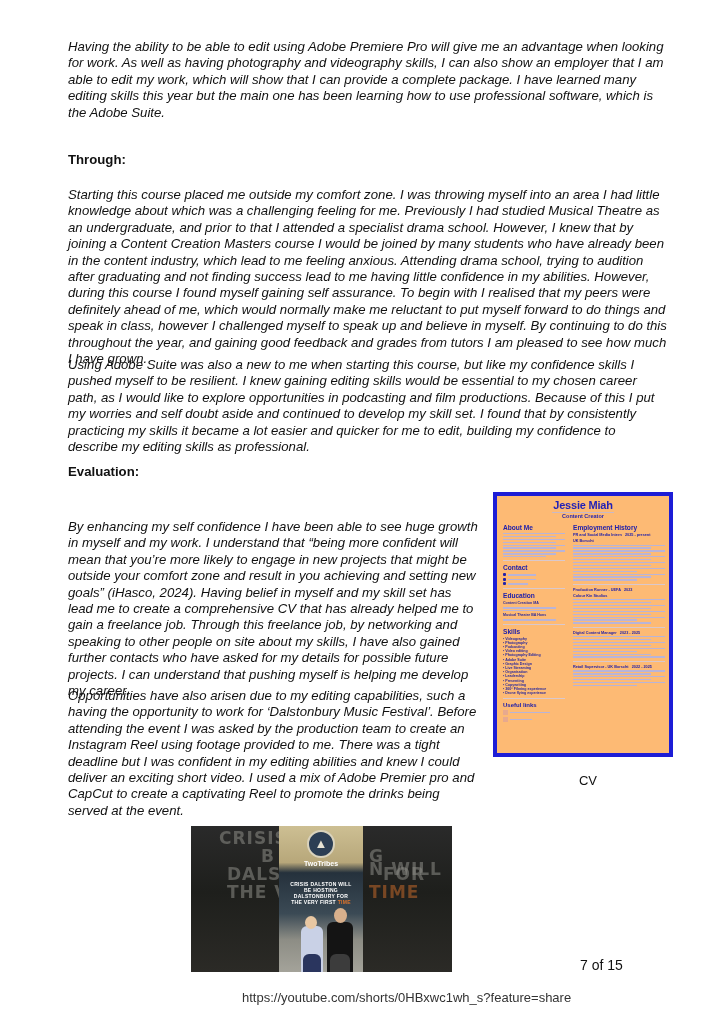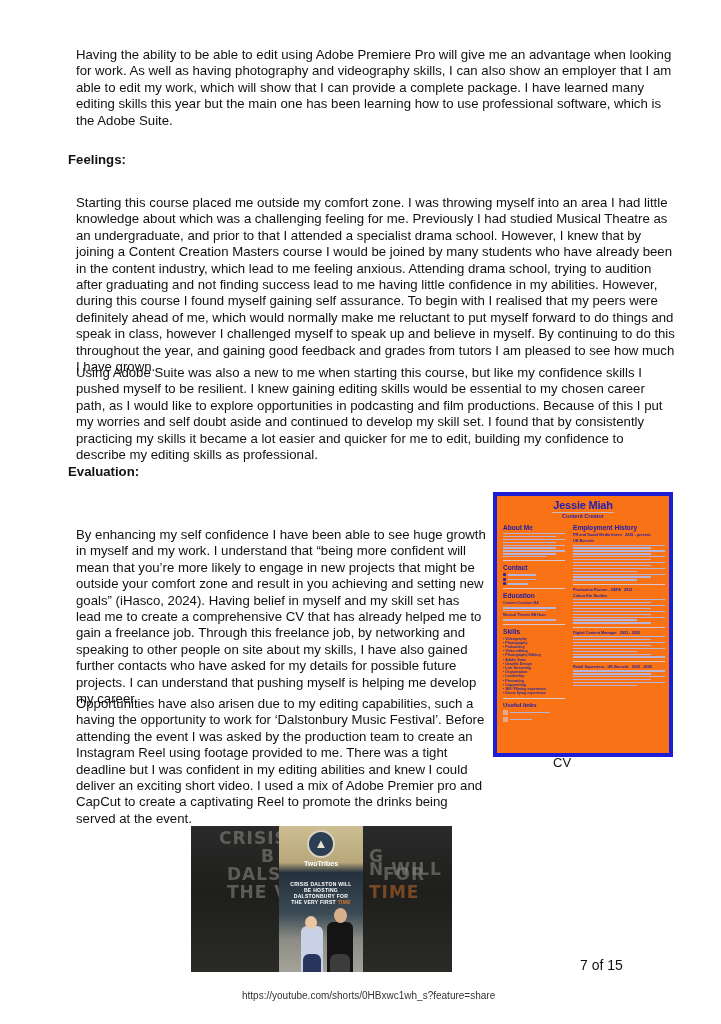--- a/index.html
+++ b/index.html
@@ -1,26 +1,26 @@
 <!DOCTYPE html>
 <html><head>
   <meta charset="utf-8">
   <style>
     html, body { margin: 0; padding: 0; background: #ffffff; }
     body { width: 721px; height: 1024px; position: relative; overflow: hidden;
            font-family: "Liberation Sans", sans-serif; color: #111; }
-    .p { position: absolute; left: 68px; font-size: 13.2px; line-height: 16.4px; margin: 8px; }
+    .p { position: absolute; left: 68px; font-size: 13.2px; line-height: 16.4px; margin: 0; font-style: italic; }
     .full { width: 600px; }
     .half { width: 410px; }
     .h { position: absolute; left: 68px; font-size: 13.2px; font-weight: bold; margin: 0; }
 
     
     .cv { position: absolute; left: 493px; top: 492px; width: 180px; height: 265px;
           background: #1d1dd6; box-sizing: border-box; padding: 4px; }
-    .cv-inner { width: 100%; height: 100%; background: #f97316; position: relative; overflow: hidden; }
+    .cv-inner { width: 100%; height: 100%; background: #fdba74; position: relative; overflow: hidden; }
     .cv-name { position: absolute; top: 3px; left: 0; right: 0; text-align: center;
                color: #1f1fb8; font-weight: bold; font-size: 11px; letter-spacing: -0.2px; }
     .cv-role { position: absolute; top: 17px; left: 0; right: 0; text-align: center;
                color: #2525b0; font-weight: bold; font-size: 5.5px; }
     .cv-rule { position: absolute; top: 14px; left: 55px; width: 62px; height: 1px; background: #c9b9c6; }
     .cv-col-l { position: absolute; left: 6px; top: 28px; width: 62px; }
     .cv-col-r { position: absolute; left: 76px; top: 28px; width: 92px; }
     .cv-sec { color: #2020aa; font-weight: bold; font-size: 6px; margin: 0 0 2px 0; }
     .cv-sec.big { font-size: 6.6px; }
     .cv-line { height: 1.3px; background: #b8b4d8; margin: 1.6px 0; }
@@ -28,21 +28,21 @@
     .cv-line.m { width: 85%; }
     .cv-divider { height: 1px; background: #d9c8cd; margin: 3px 0; }
     .cv-skill { color: #2a2a9c; font-size: 3.6px; line-height: 4.2px; font-weight: bold; }
     .cv-contact { display: flex; align-items: center; gap: 2px; margin: 1.5px 0; }
     .cv-contact .ic { width: 3px; height: 3px; background: #2222aa; border-radius: 1px; }
     .cv-contact .ln { height: 1.2px; width: 28px; background: #b8b4d8; }
     .cv-link { display: flex; align-items: center; gap: 2px; margin: 2px 0; }
     .cv-link .sw { width: 5px; height: 5px; background: #e7a98e; }
     .cv-link .ln { height: 1.2px; width: 40px; background: #b8b4d8; }
     .cv-job { color: #2020aa; font-size: 3.8px; font-weight: bold; margin-top: 2px; }
-    .cv-caption { position: absolute; left: 553px; top: 755px; width: 70px; text-align: left;
+    .cv-caption { position: absolute; left: 553px; top: 773px; width: 70px; text-align: center;
                   font-size: 13px; color: #111; }
 
     
     .video { position: absolute; left: 191px; top: 826px; width: 261px; height: 146px;
              background: #151515; overflow: hidden; }
     .vid-side { position: absolute; top: 0; width: 88px; height: 146px;
                 background: linear-gradient(180deg,#2a2a2a 0%,#1e1f1c 45%,#2b2a26 100%); }
     .vid-side.l { left: 0; }
     .vid-side.r { right: 0; width: 89px; }
     .vid-bigtext { position: absolute; color: #8c8c86; font-weight: bold; font-size: 17px;
@@ -59,28 +59,28 @@
     .vid-caption .acc { color: #e0742b; }
     .person { position: absolute; border-radius: 6px 6px 0 0; }
     .person-a { left: 110px; top: 100px; width: 22px; height: 46px; background: #c9d1e6; }
     .person-a-head { left: 114px; top: 90px; width: 12px; height: 13px; background: #e8c7a2; border-radius: 50%; }
     .person-a-legs { left: 112px; top: 128px; width: 18px; height: 18px; background: #2a355e; }
     .person-b { left: 136px; top: 96px; width: 26px; height: 50px; background: #141414; }
     .person-b-head { left: 143px; top: 82px; width: 13px; height: 15px; background: #d8b08c; border-radius: 50%; }
     .person-b-legs { left: 139px; top: 128px; width: 20px; height: 18px; background: #3c3c3c; }
 
     .page-num { position: absolute; left: 580px; top: 957px; font-size: 14px; color: #111; }
-    .url { position: absolute; left: 215px; top: 990px; font-size: 10px; color: #333; padding-left: 27px; }
+    .url { position: absolute; left: 215px; top: 990px; font-size: 13px; color: #333; padding-left: 27px; }
   </style>
 </head>
 <body>
 
 <p class="p full" style="top:39px;">Having the ability to be able to edit using Adobe Premiere Pro will give me an advantage when looking for work. As well as having photography and videography skills, I can also show an employer that I am able to edit my work, which will show that I can provide a complete package. I have learned many editing skills this year but the main one has been learning how to use professional software, which is the Adobe Suite.</p>
 
-<p class="h" style="top:152px;">Feelings:</p>
+<p class="h" style="top:152px;">Through:</p>
 
 <p class="p full" style="top:187px;">Starting this course placed me outside my comfort zone. I was throwing myself into an area I had little knowledge about which was a challenging feeling for me. Previously I had studied Musical Theatre as an undergraduate, and prior to that I attended a specialist drama school. However, I knew that by joining a Content Creation Masters course I would be joined by many students who have already been in the content industry, which lead to me feeling anxious. Attending drama school, trying to audition after graduating and not finding success lead to me having little confidence in my abilities. However, during this course I found myself gaining self assurance. To begin with I realised that my peers were definitely ahead of me, which would normally make me reluctant to put myself forward to do things and speak in class, however I challenged myself to speak up and believe in myself. By continuing to do this throughout the year, and gaining good feedback and grades from tutors I am pleased to see how much I have grown.</p>
 
 <p class="p full" style="top:357px;">Using Adobe Suite was also a new to me when starting this course, but like my confidence skills I pushed myself to be resilient. I knew gaining editing skills would be essential to my chosen career path, as I would like to explore opportunities in podcasting and film productions. Because of this I put my worries and self doubt aside and continued to develop my skill set. I found that by consistently practicing my skills it became a lot easier and quicker for me to edit, building my confidence to describe my editing skills as professional.</p>
 
 <p class="h" style="top:464px;">Evaluation:</p>
 
 <p class="p half" style="top:519px;">By enhancing my self confidence I have been able to see huge growth in myself and my work. I understand that “being more confident will mean that you’re more likely to engage in new projects that might be outside your comfort zone and result in you achieving and setting new goals” (iHasco, 2024). Having belief in myself and my skill set has lead me to create a comprehensive CV that has already helped me to gain a freelance job. Through this freelance job, by networking and speaking to other people on site about my skills, I have also gained further contacts who have asked for my details for possible future projects. I can understand that pushing myself is helping me develop my career.</p>
 
 <p class="p half" style="top:688px;">Opportunities have also arisen due to my editing capabilities, such a having the opportunity to work for ‘Dalstonbury Music Festival’. Before attending the event I was asked by the production team to create an Instagram Reel using footage provided to me. There was a tight deadline but I was confident in my editing abilities and knew I could deliver an exciting short video. I used a mix of Adobe Premier pro and CapCut to create a captivating Reel to promote the drinks being served at the event.</p>

